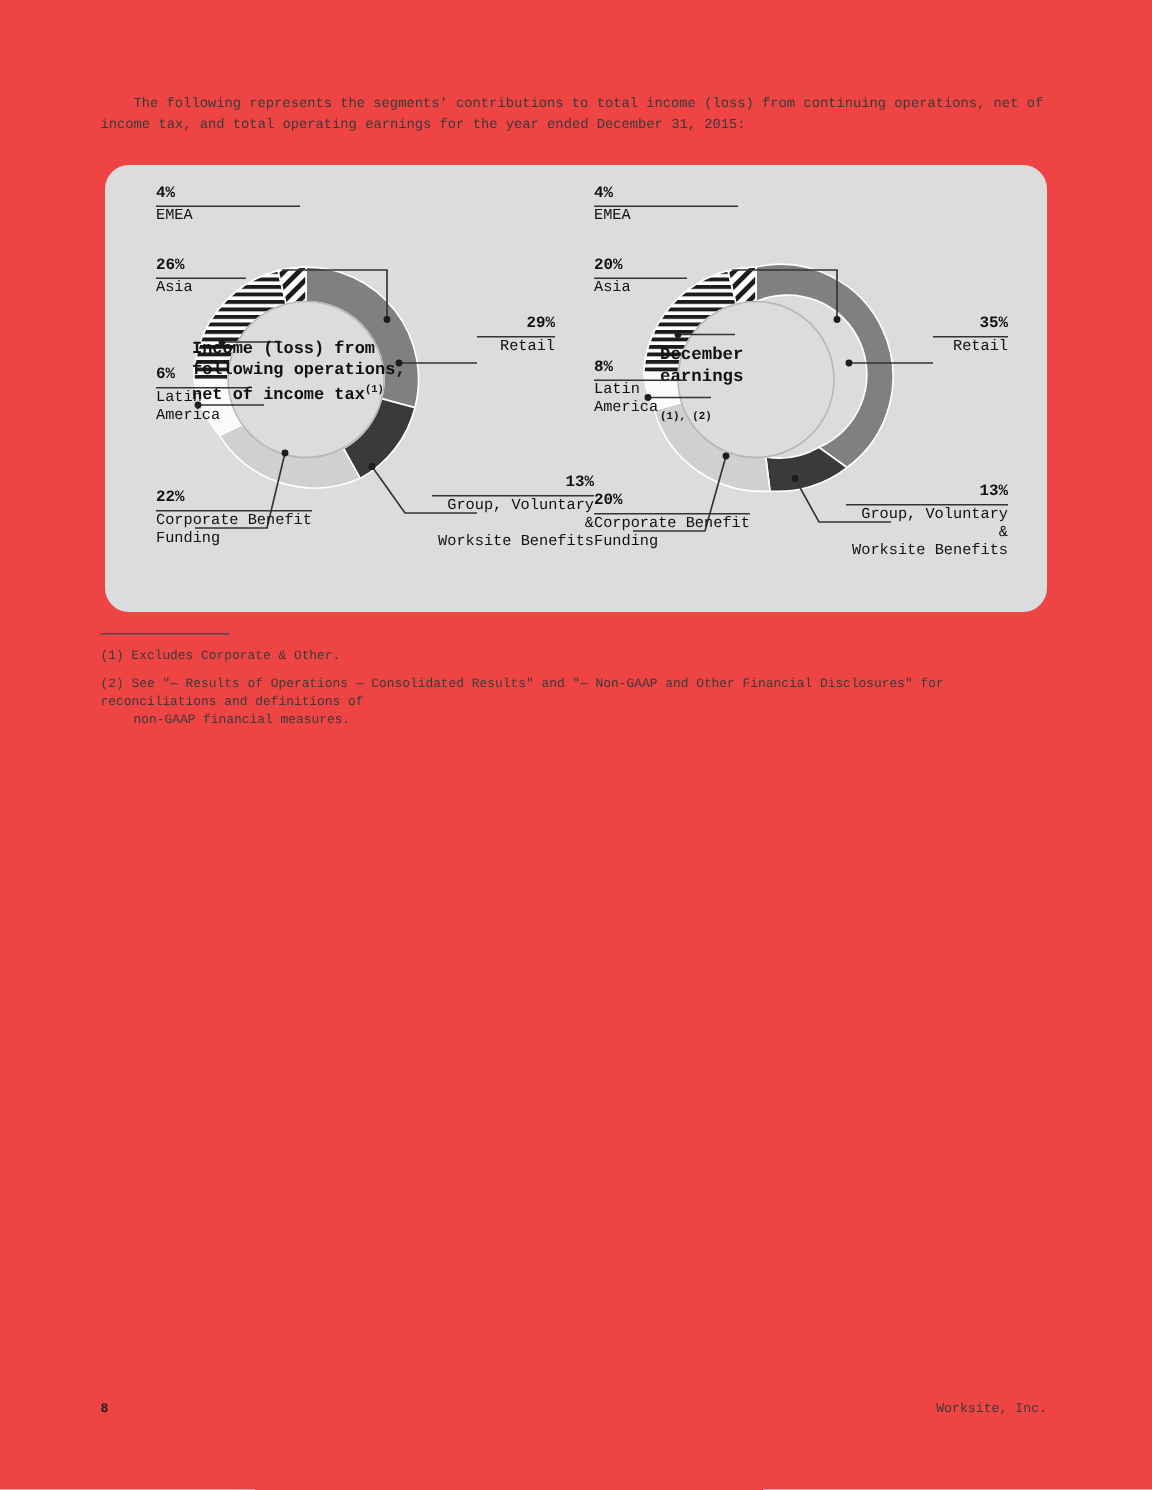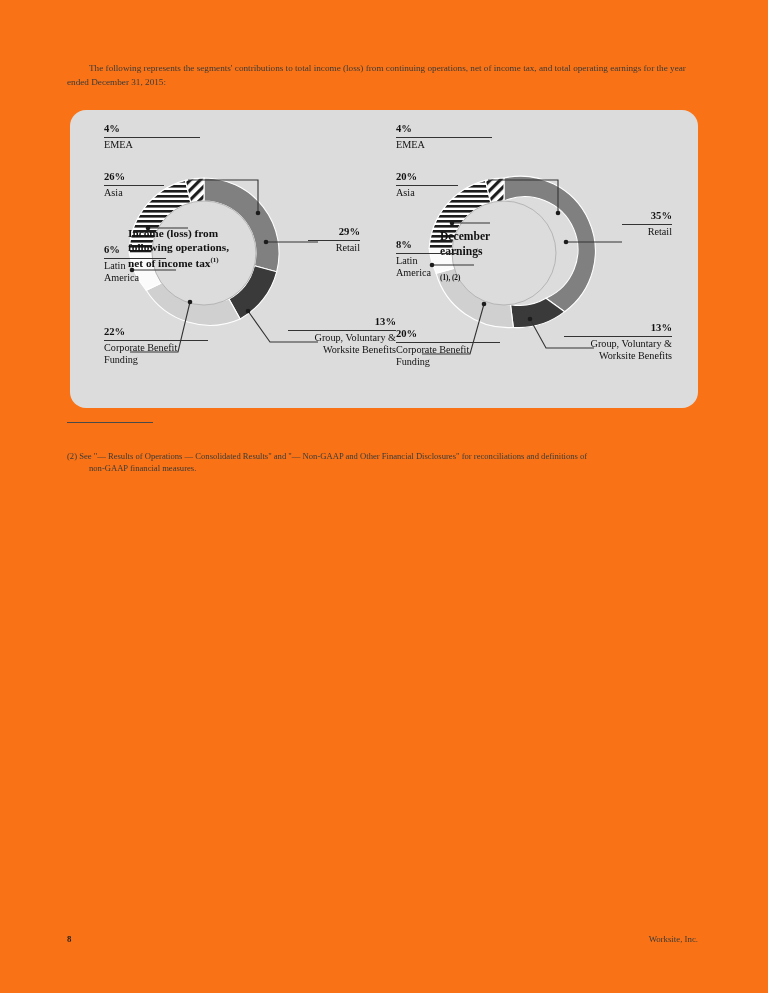--- a/index.html
+++ b/index.html
@@ -4,23 +4,23 @@
 <style>
   html, body {
     margin: 0;
     padding: 0;
     background: #f2f2f2;
   }
   .page {
     position: relative;
     width: 768px;
     height: 993px;
-    background: #f97316;
+    background: #ef4444;
     margin: 0 auto;
-    font-family: Liberation Serif, serif;
+    font-family: Liberation Mono, monospace;
     color: #231f20;
     overflow: hidden;
   }
 
   
   .intro {
     position: absolute;
     left: 67px;
     top: 62px;
     width: 635px;
@@ -247,21 +247,21 @@
 Funding</span>
       </div>
 
       <div class="callout align-right" style="left:218px; top:206px; width:108px;">
         <span class="pct">13%</span>
         <span class="rule"></span>
         <span class="name">Group, Voluntary &amp;
 Worksite Benefits</span>
       </div>
 
-      <div class="callout align-right" style="left:238px; top:100px; width:52px;margin-top:16px;">
+      <div class="callout align-right" style="left:248px; top:100px; width:52px;">
         <span class="pct">29%</span>
         <span class="rule"></span>
         <span class="name">Retail</span>
       </div>
     </div>
 
     <div class="donut-block right">
       <svg class="donut-svg" viewBox="0 0 314 298">
         <defs>
           <pattern id="hHatchR" width="6" height="5" patternUnits="userSpaceOnUse">
@@ -349,20 +349,23 @@
         <span class="pct">35%</span>
         <span class="rule"></span>
         <span class="name">Retail</span>
       </div>
     </div>
 
   </div>
 
   <div class="foot-rule"></div>
 
+  <div class="footnote f1">
+    <span class="hang">(1) Excludes Corporate &amp; Other.</span>
+  </div>
 
   <div class="footnote f2">
     <span class="hang">(2) See "— Results of Operations — Consolidated Results" and "— Non-GAAP and Other Financial Disclosures" for reconciliations and definitions of</span>
     <span class="cont">non-GAAP financial measures.</span>
   </div>
 
   <div class="page-num">8</div>
   <div class="page-org">Worksite, Inc.</div>
 
 </div>

